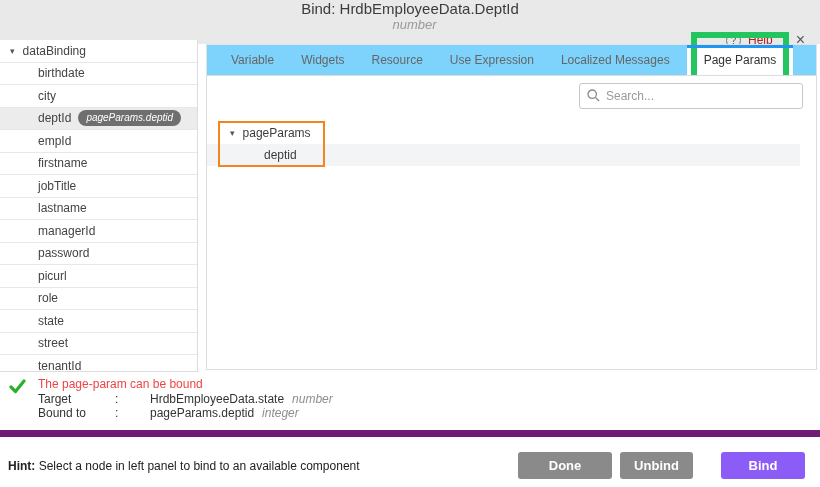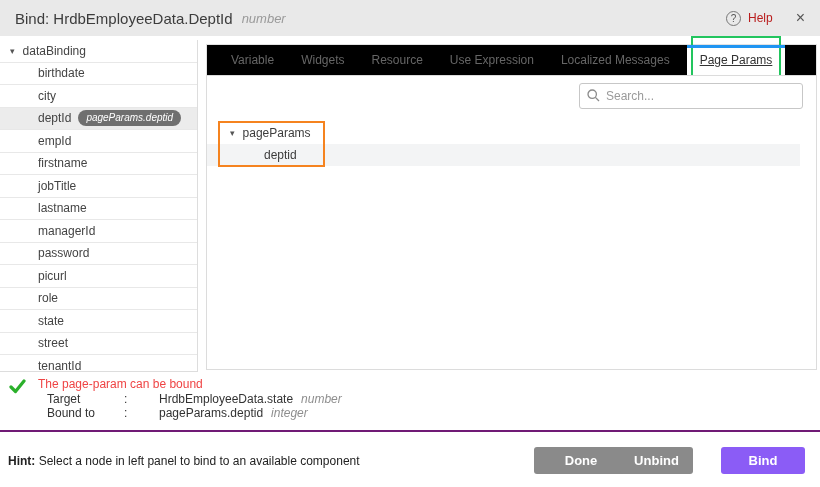--- a/index.html
+++ b/index.html
@@ -1,49 +1,49 @@
 <!DOCTYPE html>
 <html><head>
 <meta charset="utf-8">
 <style>
   * { margin:0; padding:0; box-sizing:border-box; }
   html,body { width:820px; height:487px; overflow:hidden; background:#fff;
     font-family:"Liberation Sans","DejaVu Sans",sans-serif; font-size:12px; color:#333; }
   .app { position:relative; width:820px; height:487px; background:#fff; }
 
   
-  .hdr { position:absolute; top:0; left:0; width:820px; height:36px; background:#e9e9e9;
-    display:flex; align-items:center; padding:0 15px; }
+  .hdr { position:absolute; top:0; left:0; width:820px; height:44px; background:#e9e9e9;
+    display:flex; align-items:center; padding:0 15px;flex-direction:column; }
   .hdr-title { font-size:15px; color:#3c3c3c; }
   .hdr-type { font-size:13px; color:#9a9a9a; font-style:italic; margin-left:9px; }
   .hdr-right { margin-left:auto; display:flex; align-items:center; gap:7px; }
   .help-circle { width:15px; height:15px; border:1px solid #777; border-radius:50%;
     display:inline-flex; align-items:center; justify-content:center; font-size:10px; color:#555; cursor:pointer; }
   .help-label { font-size:12px; color:#b91c1c; cursor:pointer; }
   .close-x { font-size:16px; color:#555; margin-left:16px; cursor:pointer; line-height:1; }
 
   
   .sidebar { position:absolute; top:40px; left:0; width:198px; height:332px;
     border-right:1px solid #ddd; border-bottom:1px solid #ddd; overflow:hidden; background:#fff; }
   .side-row { height:22.5px; display:flex; align-items:center; border-bottom:1px solid #e8e8e8;
     padding-left:38px; color:#444; cursor:pointer; white-space:nowrap; }
   .side-row.root { padding-left:10px; }
   .side-row.selected { background:#ececec; }
   .tri { font-size:9px; color:#555; margin-right:8px; }
   .badge { display:inline-block; background:#6f6f6f; color:#fff; font-size:10px; font-style:italic;
     padding:2px 8px; border-radius:9px; margin-left:7px; line-height:1.2; }
 
   
-  .tabbar { position:absolute; top:44px; left:206px; width:611px; height:31px; background:#000000;
+  .tabbar { position:absolute; top:44px; left:206px; width:611px; height:31px; background:#7dd3fc;
     border:1px solid #e2e2e2; border-bottom:none; display:flex; align-items:stretch; padding-left:14px; }
   .tab { padding:0 10px; display:flex; align-items:center; color:#666; font-size:12px;
     cursor:pointer; position:relative; margin-right:7px; }
   .tab.active { background:#fff; color:#333; margin-right:0; padding:0 4px; }
   .tab.active::before { content:""; position:absolute; top:0; left:0; right:0; height:3px; background:#2095f2; }
-  .tab-hl { border:2px solid #22c55e; padding:15px 7px;text-decoration:underline; }
+  .tab-hl { border:6px solid #22c55e; padding:15px 7px; }
 
   
   .content { position:absolute; top:75px; left:206px; width:611px; height:295px;
     border:1px solid #dcdcdc; background:#fff; }
   .searchbox { position:absolute; top:7px; right:13px; width:224px; height:26px; }
   .searchbox input { width:100%; height:100%; border:1px solid #c7c7c7; border-radius:3px;
     padding:0 8px 0 26px; font-size:12px; color:#333; outline:none;
     font-family:"Liberation Sans","DejaVu Sans",sans-serif; }
   .searchbox input::placeholder { color:#9a9a9a; }
   .search-icon { position:absolute; left:8px; top:6px; width:13px; height:13px; }
@@ -53,31 +53,31 @@
   .tree-row.parent { padding-left:23px; }
   .tree-row.child { padding-left:57px; background:#f3f4f5; width:calc(100% - 16px); }
   .tree-annotation { position:absolute; left:11px; top:45px; width:107px; height:46px;
     border:2px solid #f5831f; pointer-events:none; }
 
   
   .status { position:absolute; top:372px; left:0; width:820px; height:58px; background:#fff; }
   .check-icon { position:absolute; left:9px; top:7px; }
   .status-lines { position:absolute; left:38px; top:5px; line-height:14.5px; }
   .status-msg { color:#ef4444; }
-  .srow { display:grid; grid-template-columns:77px 35px auto;margin-left:9px; }
+  .srow { display:grid; grid-template-columns:77px 35px auto; }
   .srow .val-type { font-style:italic; color:#8e8e8e; margin-left:8px; }
 
   
-  .footer { position:absolute; top:430px; left:0; width:820px; height:57px; border-top:2px solid #701a75; background:#fff; }
+  .footer { position:absolute; top:430px; left:0; width:820px; height:57px; border-top:7px solid #701a75; background:#fff; }
   .hint { position:absolute; left:8px; top:22px; color:#222; font-size:12px; }
   .hint b { font-weight:bold; }
   .btn { position:absolute; top:15px; height:27px; border:none; border-radius:3px; color:#fff;
     font-size:13px; font-weight:bold; cursor:pointer; background:#8a8a8a;
     font-family:"Liberation Sans","DejaVu Sans",sans-serif; }
-  .btn-done { left:518px; width:94px;margin-left:16px; }
+  .btn-done { left:518px; width:94px; }
   .btn-unbind { left:620px; width:73px; }
   .btn-bind { left:721px; width:84px; background:#8b5cf6; }
 </style>
 </head>
 <body>
 
 <div class="app">
 
   <div class="hdr">
     <span class="hdr-title">Bind: HrdbEmployeeData.DeptId</span>

